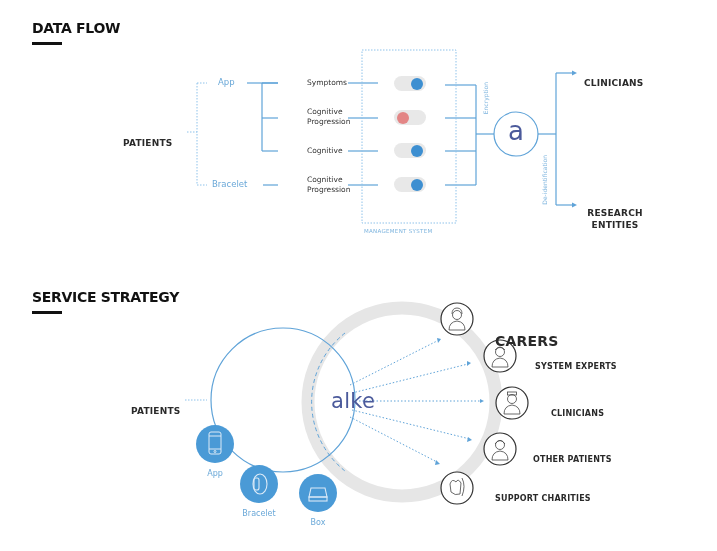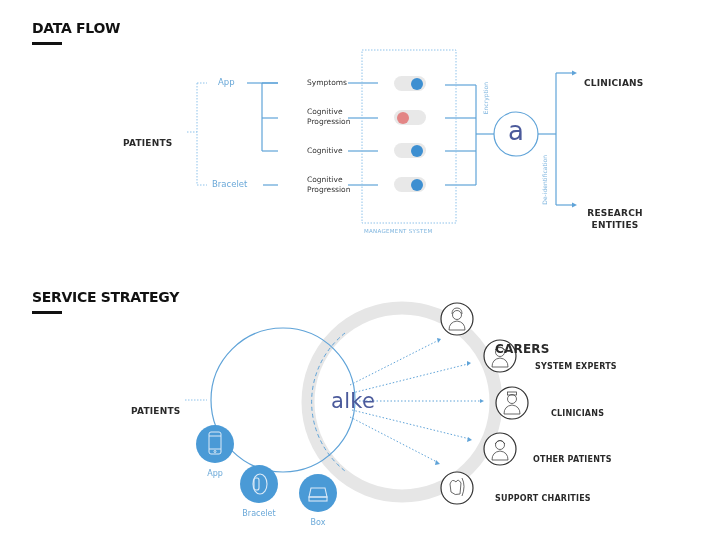--- a/index.html
+++ b/index.html
@@ -203,17 +203,17 @@
   </g>
 </svg>
 
 <div class="abs lbl-dark" style="left:131px; top:395px;">PATIENTS</div>
 <div class="abs" style="left:331px; top:389px; font-family:'DejaVu Sans', sans-serif; font-size:21px; color:#4b5a9b; letter-spacing:0.3px;">alke</div>
 
 <div class="abs lbl-blue center-text" style="left:195px; top:469px; width:40px; font-size:8px;">App</div>
 <div class="abs lbl-blue center-text" style="left:234px; top:509px; width:50px; font-size:8px;">Bracelet</div>
 <div class="abs lbl-blue center-text" style="left:298px; top:518px; width:40px; font-size:8px;">Box</div>
 
-<div class="abs lbl-dark" style="left:495px; top:331px; font-size:12px;">CARERS</div>
+<div class="abs lbl-dark" style="left:495px; top:322px; font-size:14px;">CARERS</div>
 <div class="abs lbl-dark" style="left:535px; top:351px; font-size:8px;">SYSTEM EXPERTS</div>
 <div class="abs lbl-dark" style="left:551px; top:398px; font-size:8px;">CLINICIANS</div>
 <div class="abs lbl-dark" style="left:533px; top:444px; font-size:8px;">OTHER PATIENTS</div>
 <div class="abs lbl-dark" style="left:495px; top:483px; font-size:8px;">SUPPORT CHARITIES</div>
 
 </body></html>

